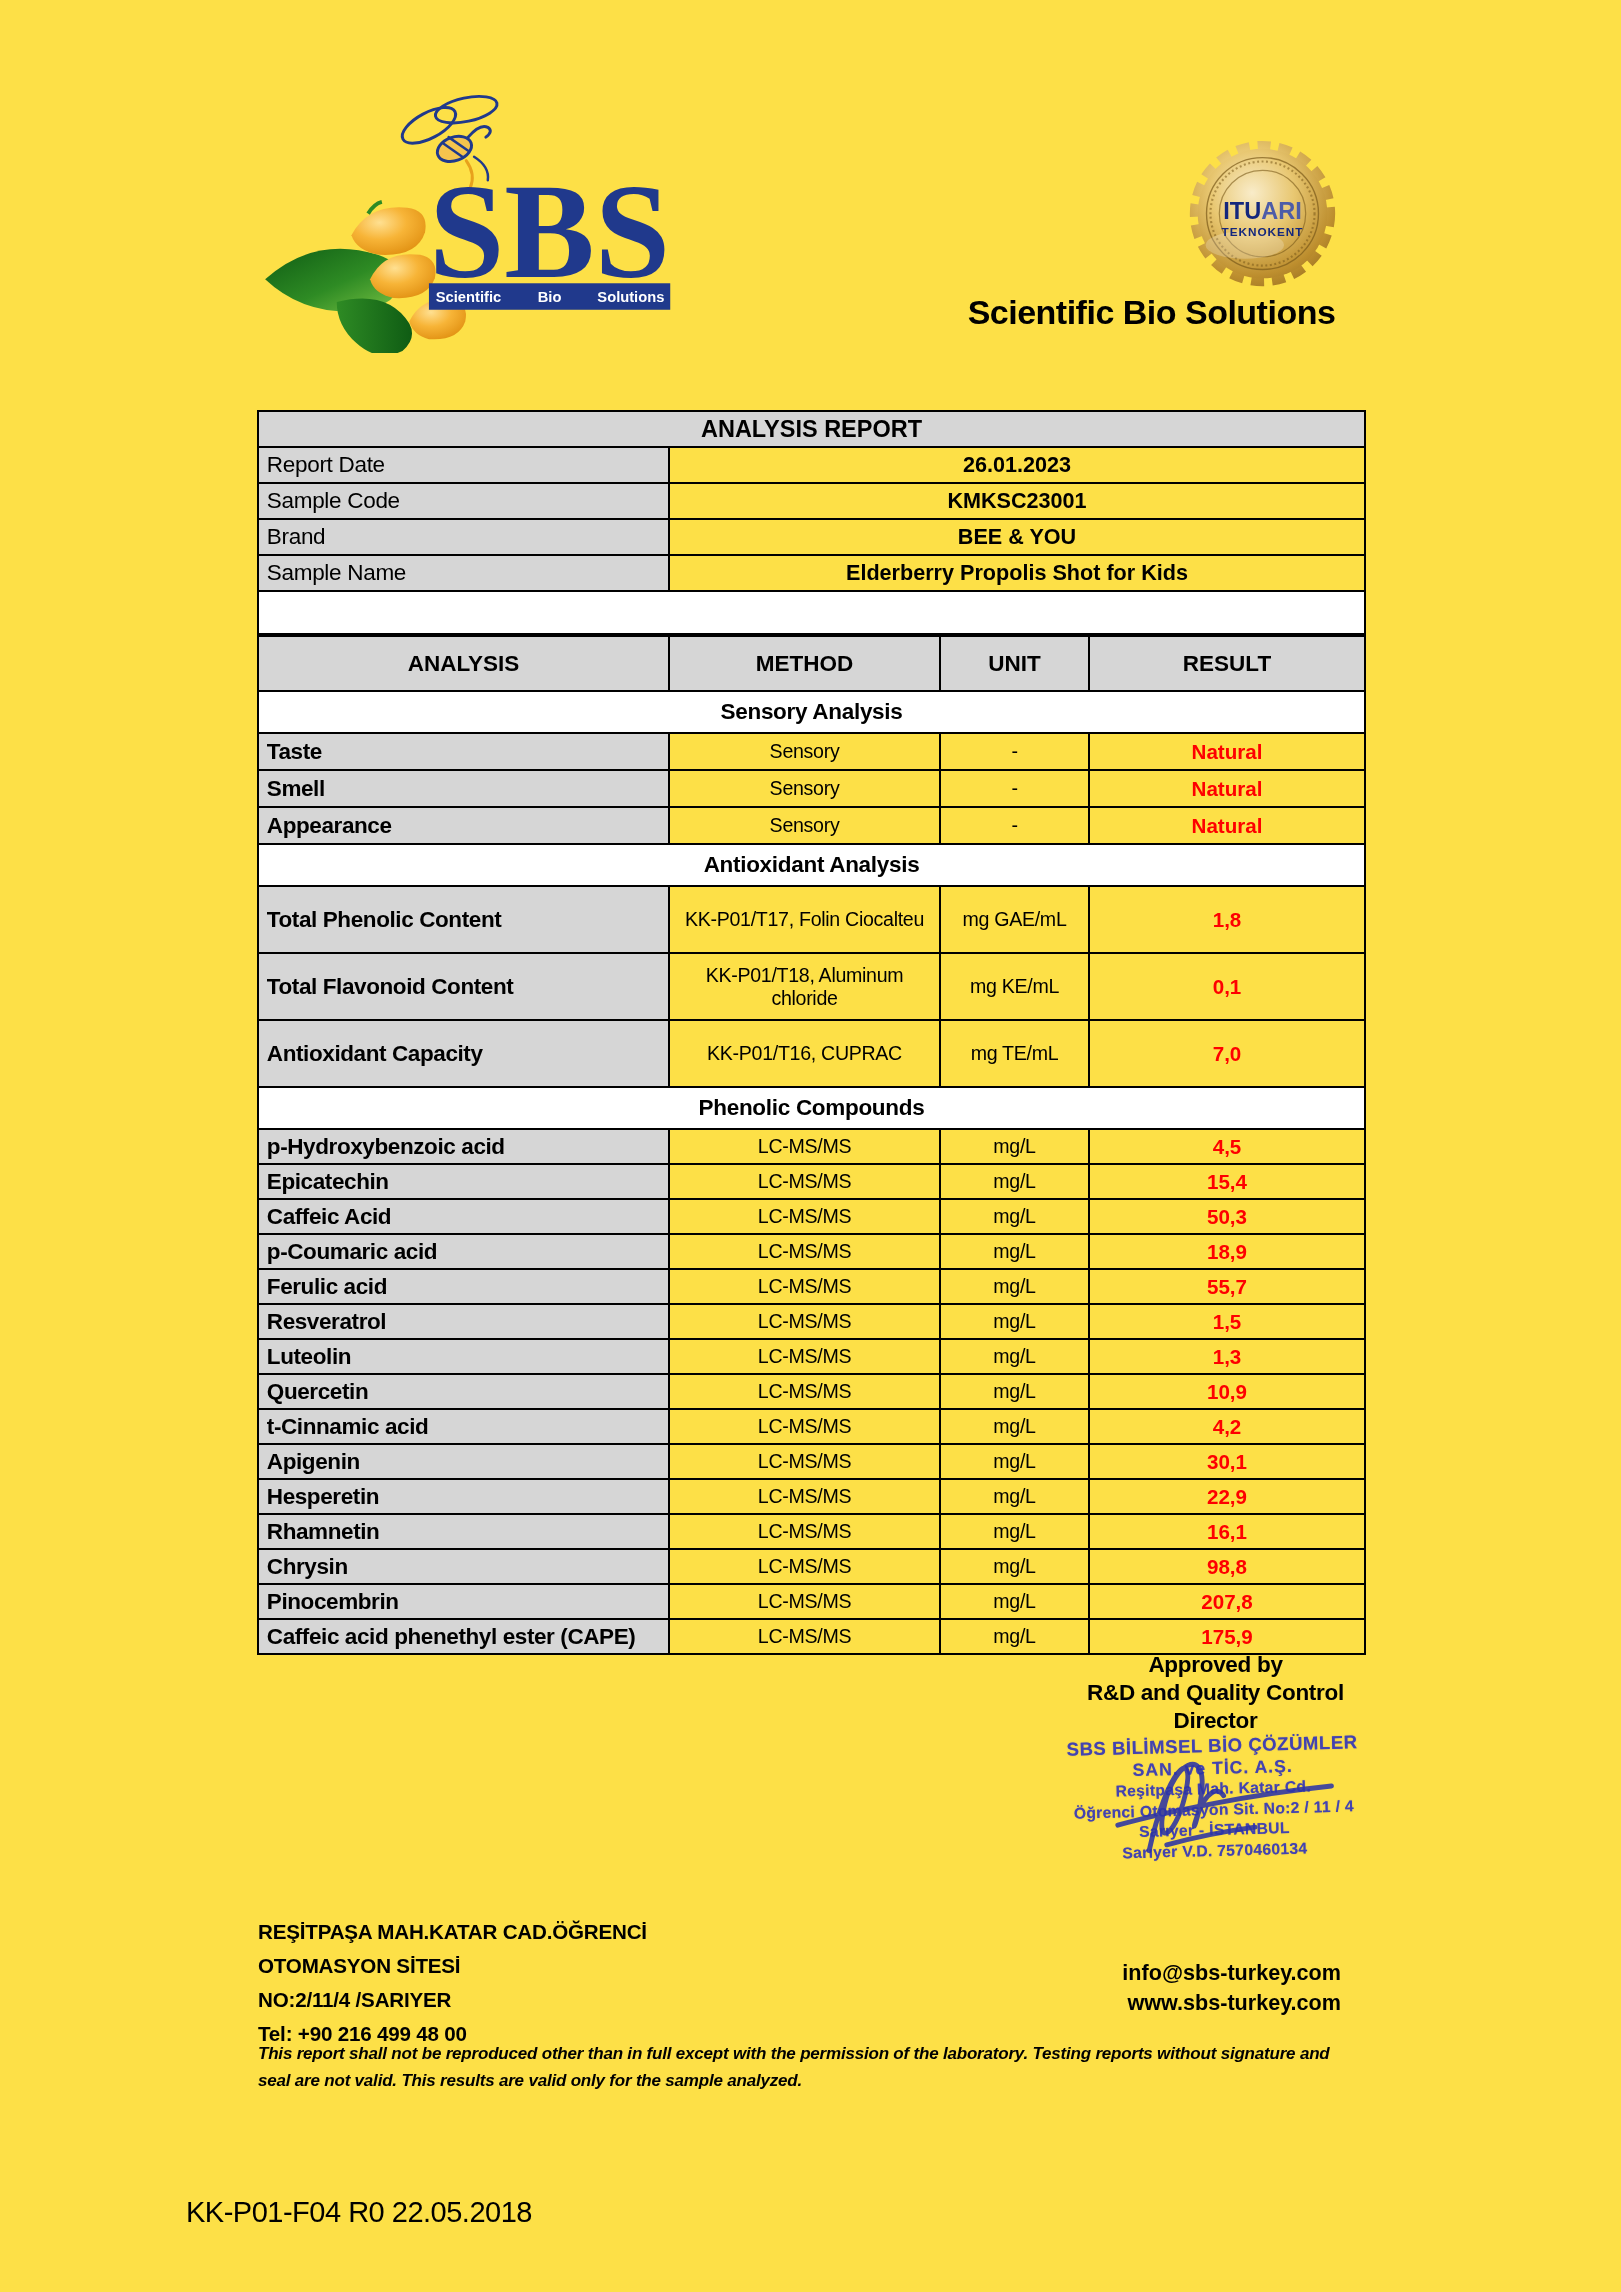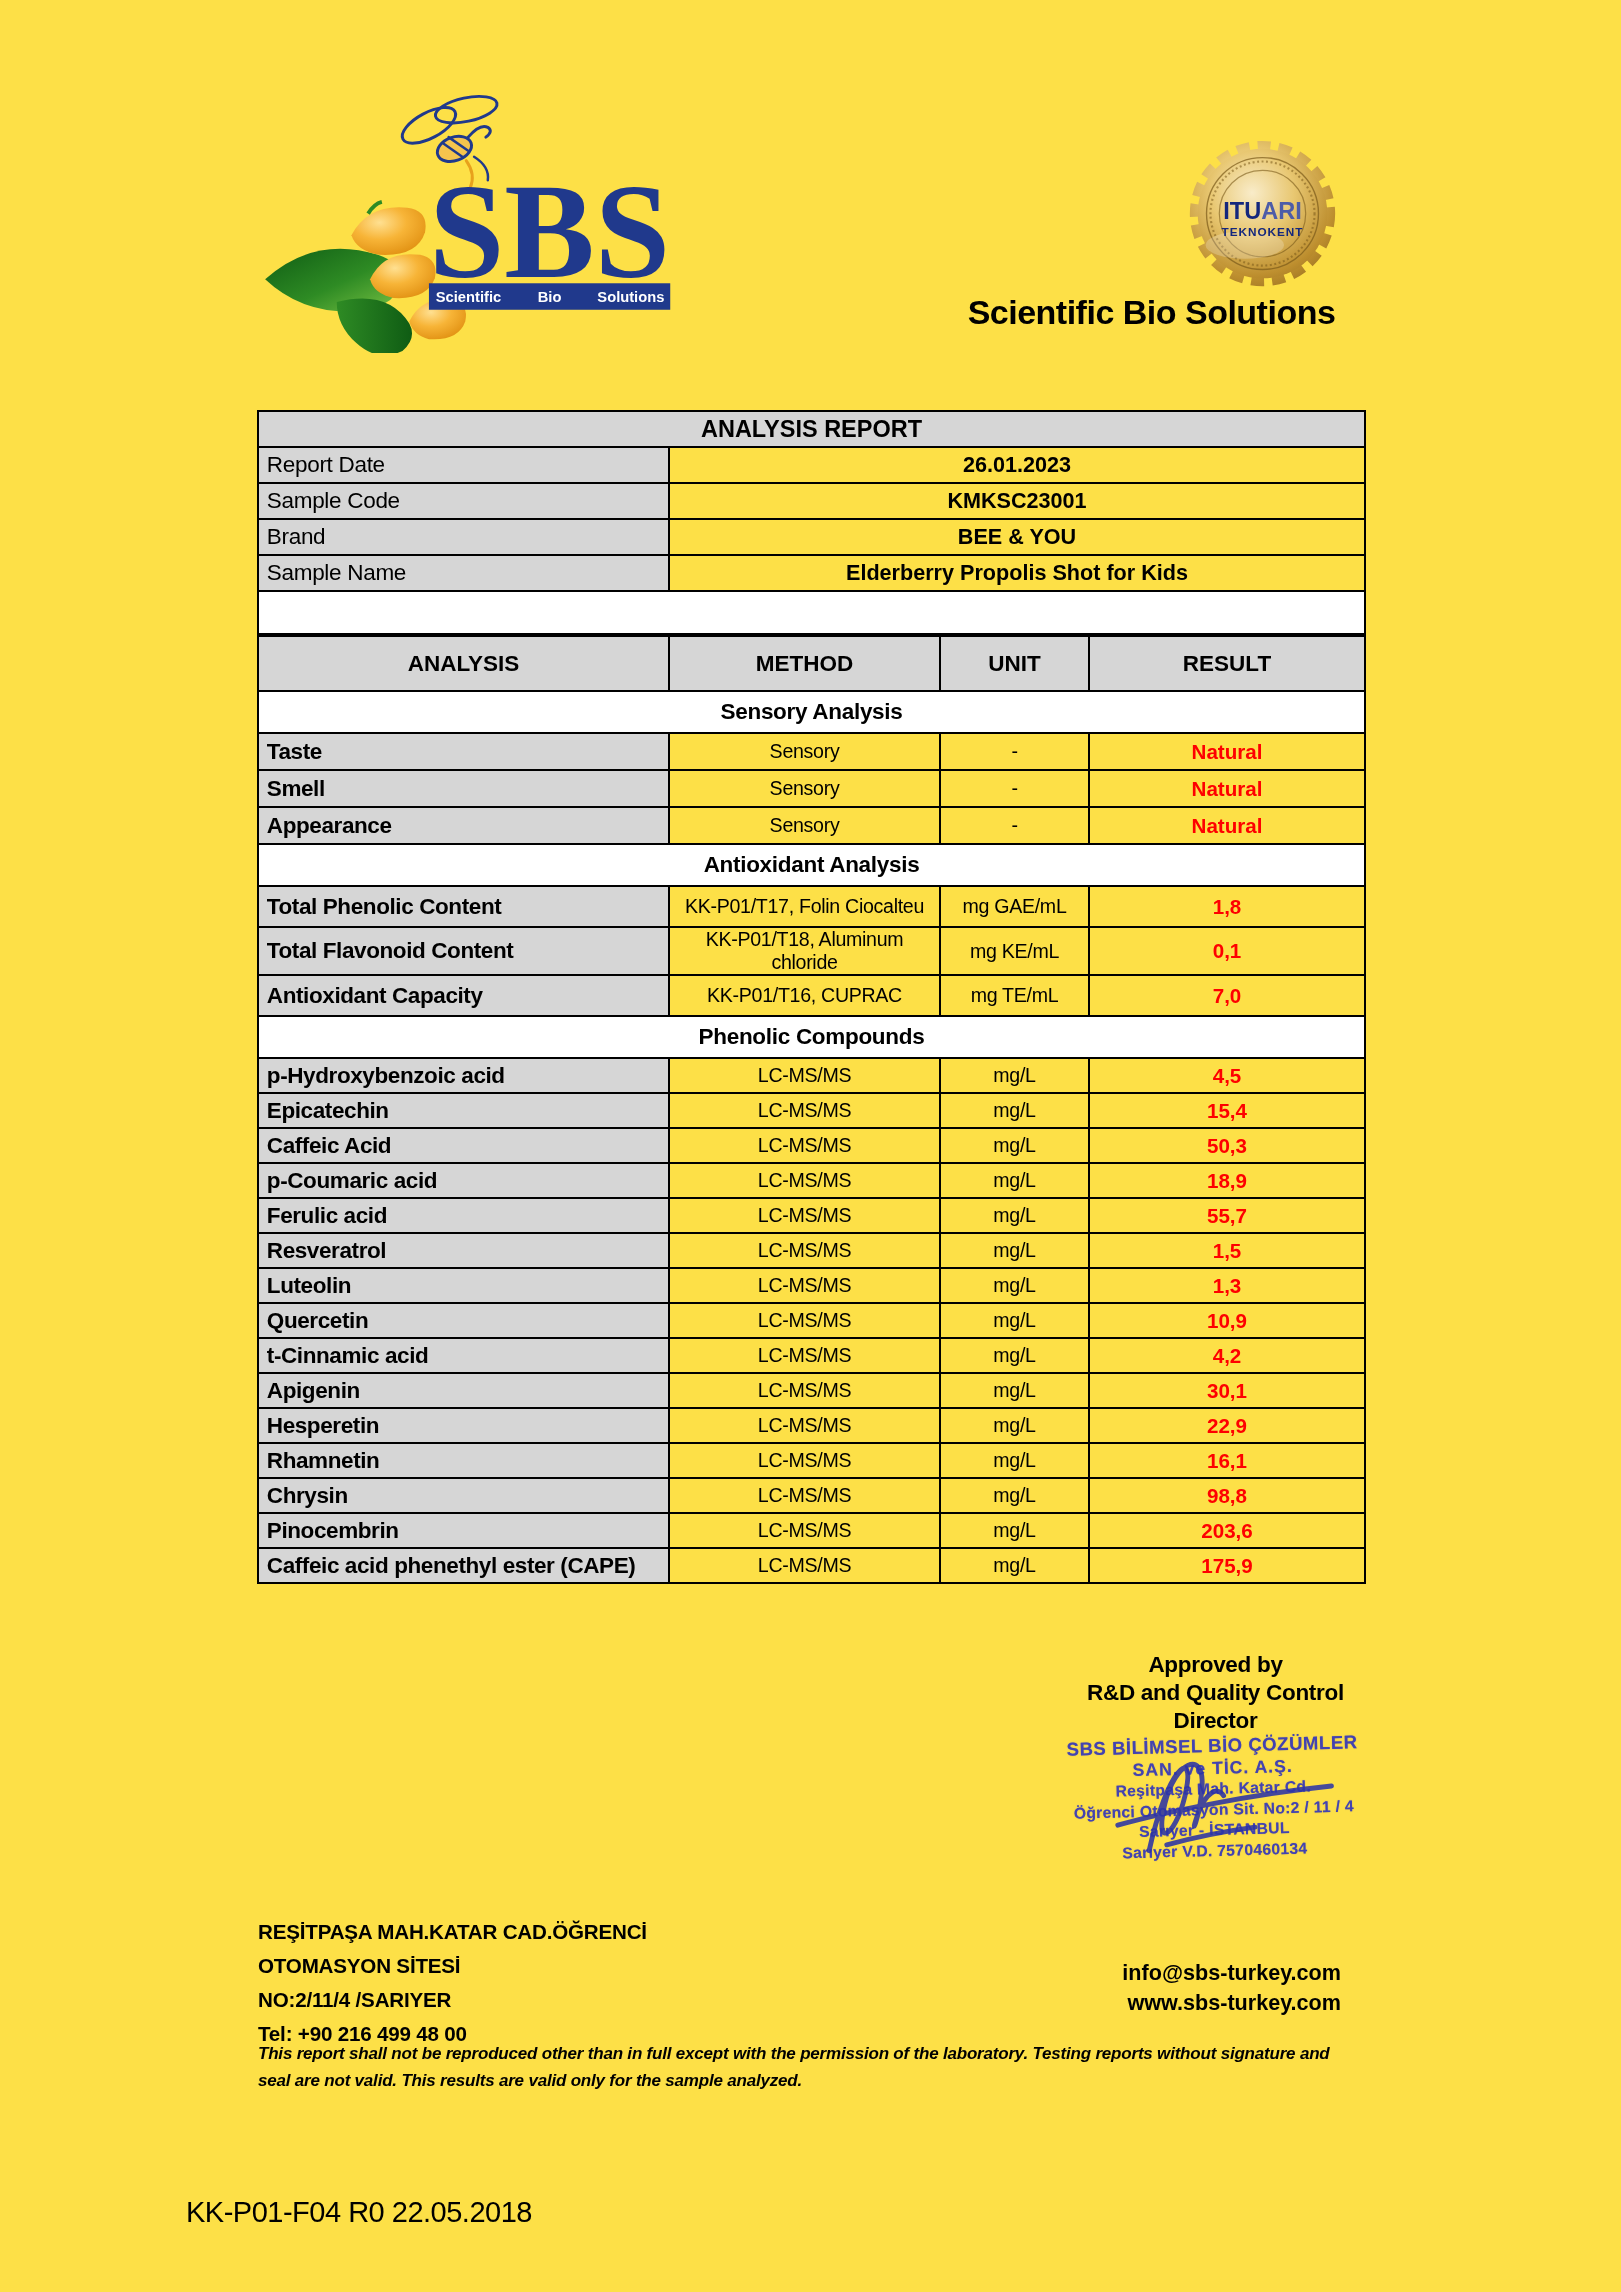--- a/index.html
+++ b/index.html
@@ -23,21 +23,21 @@
   .info-row td{height:36px;}
   .info-label{background:var(--gray);font-weight:normal;font-size:22.5px;text-align:left;letter-spacing:-0.3px;}
   .info-value{text-align:center;font-weight:bold;font-size:21.6px;}
   .spacer-row td{height:43px;background:#fff;}
   thead th{background:var(--gray);font-weight:bold;font-size:22.5px;height:55px;text-align:center;}
   .section-row td{height:42px;background:#fff;font-weight:bold;font-size:22.5px;text-align:center;letter-spacing:-0.3px;}
   .cell-analysis{background:var(--gray);font-weight:bold;font-size:22.5px;text-align:left;letter-spacing:-0.4px;}
   .cell-method,.cell-unit{text-align:center;font-size:19.6px;letter-spacing:-0.3px;border-radius:13px;}
   .cell-result{text-align:center;font-size:20.6px;font-weight:bold;color:var(--red);}
   .row-sensory td{height:37px;}
-  .row-antiox td{height:41px;}
+  .row-antiox td{height:67px;}
   .row-compound td{height:35px;}
   
   .approval{
     position:absolute;left:1005px;top:1651px;width:421px;text-align:center;
     font-weight:bold;font-size:22.5px;line-height:28px;letter-spacing:-0.3px;
   }
   .stamp{
     position:absolute;left:1047px;top:1735px;width:333px;text-align:center;
     color:var(--stamp);font-weight:bold;transform:rotate(-1.5deg);
     text-shadow:0 0 1px rgba(70,70,180,0.55);
@@ -310,21 +310,21 @@
           <tr class="row-compound">
             <td class="cell-analysis">Chrysin</td>
             <td class="cell-method">LC-MS/MS</td>
             <td class="cell-unit">mg/L</td>
             <td class="cell-result">98,8</td>
           </tr>
           <tr class="row-compound">
             <td class="cell-analysis">Pinocembrin</td>
             <td class="cell-method">LC-MS/MS</td>
             <td class="cell-unit">mg/L</td>
-            <td class="cell-result">203,6</td>
+            <td class="cell-result">207,8</td>
           </tr>
           <tr class="row-compound">
             <td class="cell-analysis">Caffeic acid phenethyl ester (CAPE)</td>
             <td class="cell-method">LC-MS/MS</td>
             <td class="cell-unit">mg/L</td>
             <td class="cell-result">175,9</td>
           </tr>
         </tbody>
     </table>
   </div>

